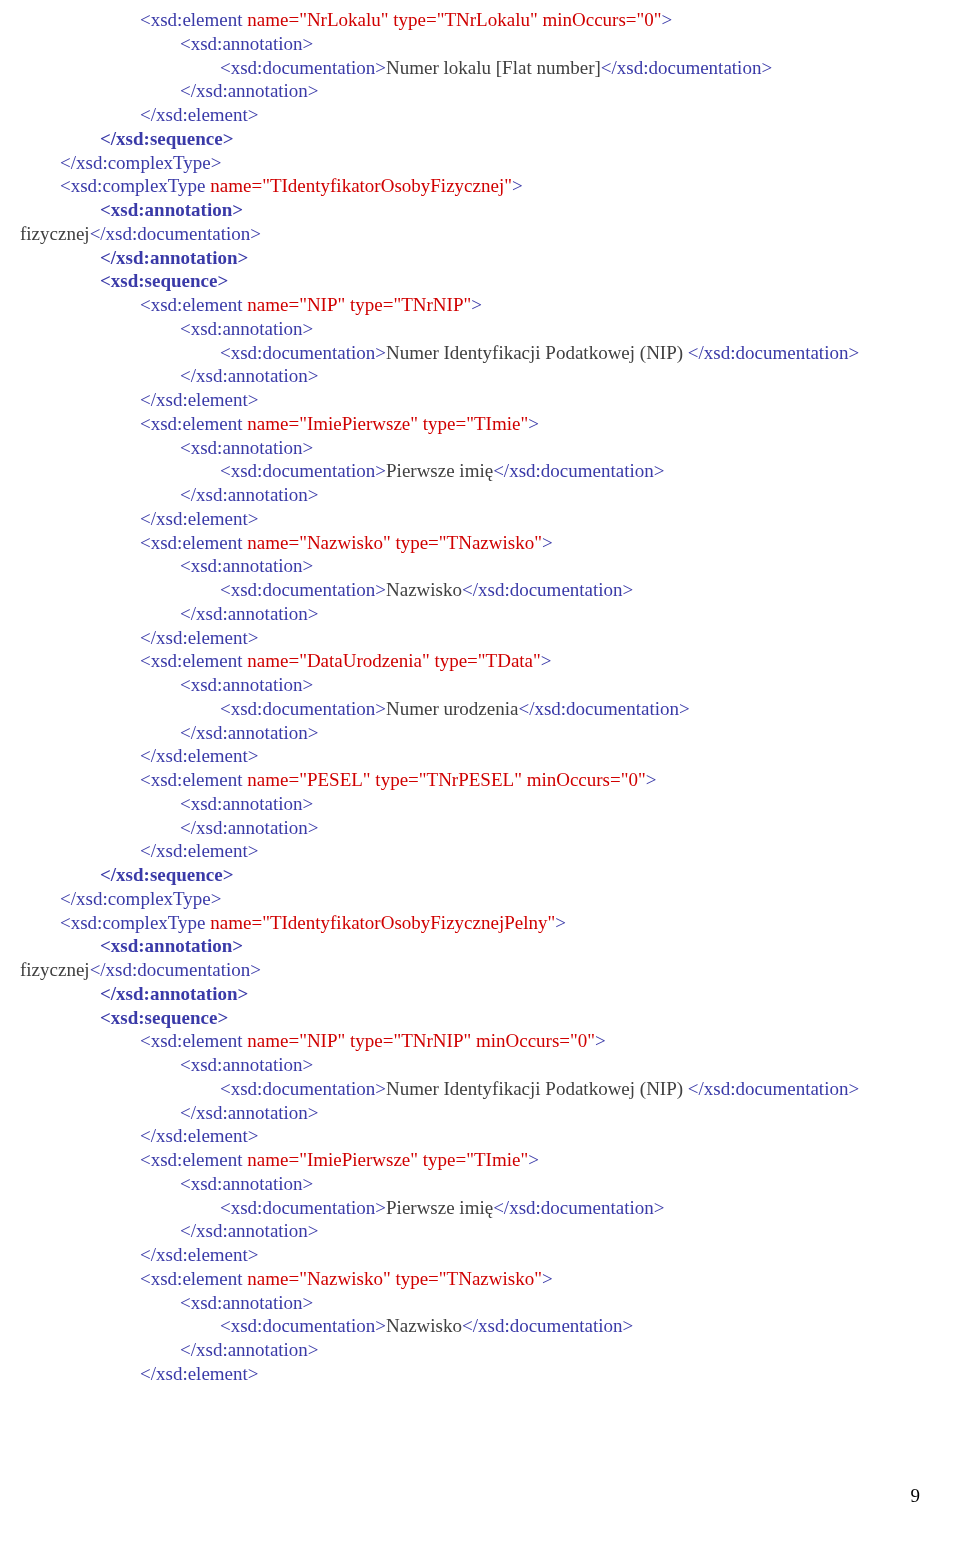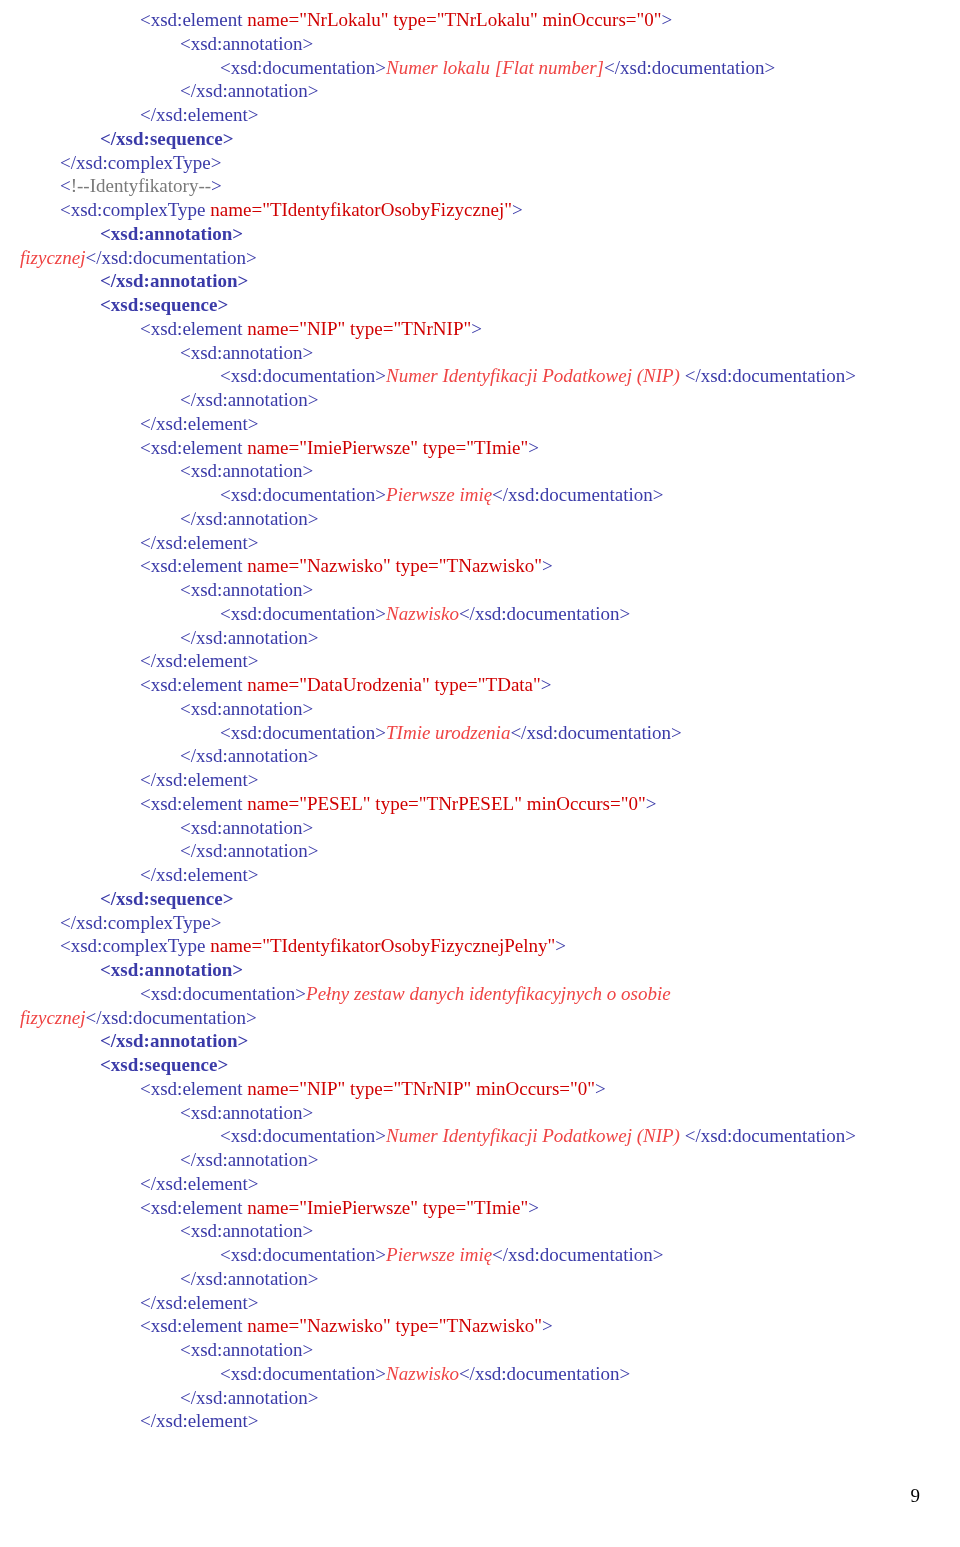--- a/index.html
+++ b/index.html
@@ -13,21 +13,21 @@
     width: 960px;
     box-sizing: border-box;
   }
   .page {
     position: relative;
     min-height: 1500px;
   }
   .line { white-space: pre; }
   .tag   { color: #3a3aa8; }   
   .attr  { color: #d00000; }   
-  .text  { color: #ef4444; font-style: italic; }   
+  .text  { color: #404040; }   
   .comm  { color: #7a7a7a; }   
   .i0 { padding-left: 0px; }
   .i1 { padding-left: 40px; }
   .i2 { padding-left: 80px; font-weight: bold; }
   .i3 { padding-left: 120px; }
   .i4 { padding-left: 160px; }
   .i5 { padding-left: 200px; }
   .pagenum {
     position: absolute;
     bottom: 0;
@@ -41,21 +41,20 @@
 
 <div class="page">
   <div id="code">
       <div class="line i3"><span class="tag">&lt;xsd:element </span><span class="attr">name="NrLokalu" type="TNrLokalu" minOccurs="0"</span><span class="tag">&gt;</span></div>
       <div class="line i4"><span class="tag">&lt;xsd:annotation&gt;</span></div>
       <div class="line i5"><span class="tag">&lt;xsd:documentation&gt;</span><span class="text">Numer lokalu [Flat number]</span><span class="tag">&lt;/xsd:documentation&gt;</span></div>
       <div class="line i4"><span class="tag">&lt;/xsd:annotation&gt;</span></div>
       <div class="line i3"><span class="tag">&lt;/xsd:element&gt;</span></div>
       <div class="line i2"><span class="tag">&lt;/xsd:sequence&gt;</span></div>
       <div class="line i1"><span class="tag">&lt;/xsd:complexType&gt;</span></div>
-      <div class="line i1"><span class="tag">&lt;</span><span class="comm">!--Identyfikatory--</span><span class="tag">&gt;</span></div>
       <div class="line i1"><span class="tag">&lt;xsd:complexType </span><span class="attr">name="TIdentyfikatorOsobyFizycznej"</span><span class="tag">&gt;</span></div>
       <div class="line i2"><span class="tag">&lt;xsd:annotation&gt;</span></div>
       <div class="line i0"><span class="text">fizycznej</span><span class="tag">&lt;/xsd:documentation&gt;</span></div>
       <div class="line i2"><span class="tag">&lt;/xsd:annotation&gt;</span></div>
       <div class="line i2"><span class="tag">&lt;xsd:sequence&gt;</span></div>
       <div class="line i3"><span class="tag">&lt;xsd:element </span><span class="attr">name="NIP" type="TNrNIP"</span><span class="tag">&gt;</span></div>
       <div class="line i4"><span class="tag">&lt;xsd:annotation&gt;</span></div>
       <div class="line i5"><span class="tag">&lt;xsd:documentation&gt;</span><span class="text">Numer Identyfikacji Podatkowej (NIP) </span><span class="tag">&lt;/xsd:documentation&gt;</span></div>
       <div class="line i4"><span class="tag">&lt;/xsd:annotation&gt;</span></div>
       <div class="line i3"><span class="tag">&lt;/xsd:element&gt;</span></div>
@@ -64,32 +63,31 @@
       <div class="line i5"><span class="tag">&lt;xsd:documentation&gt;</span><span class="text">Pierwsze imię</span><span class="tag">&lt;/xsd:documentation&gt;</span></div>
       <div class="line i4"><span class="tag">&lt;/xsd:annotation&gt;</span></div>
       <div class="line i3"><span class="tag">&lt;/xsd:element&gt;</span></div>
       <div class="line i3"><span class="tag">&lt;xsd:element </span><span class="attr">name="Nazwisko" type="TNazwisko"</span><span class="tag">&gt;</span></div>
       <div class="line i4"><span class="tag">&lt;xsd:annotation&gt;</span></div>
       <div class="line i5"><span class="tag">&lt;xsd:documentation&gt;</span><span class="text">Nazwisko</span><span class="tag">&lt;/xsd:documentation&gt;</span></div>
       <div class="line i4"><span class="tag">&lt;/xsd:annotation&gt;</span></div>
       <div class="line i3"><span class="tag">&lt;/xsd:element&gt;</span></div>
       <div class="line i3"><span class="tag">&lt;xsd:element </span><span class="attr">name="DataUrodzenia" type="TData"</span><span class="tag">&gt;</span></div>
       <div class="line i4"><span class="tag">&lt;xsd:annotation&gt;</span></div>
-      <div class="line i5"><span class="tag">&lt;xsd:documentation&gt;</span><span class="text">TImie urodzenia</span><span class="tag">&lt;/xsd:documentation&gt;</span></div>
+      <div class="line i5"><span class="tag">&lt;xsd:documentation&gt;</span><span class="text">Numer urodzenia</span><span class="tag">&lt;/xsd:documentation&gt;</span></div>
       <div class="line i4"><span class="tag">&lt;/xsd:annotation&gt;</span></div>
       <div class="line i3"><span class="tag">&lt;/xsd:element&gt;</span></div>
       <div class="line i3"><span class="tag">&lt;xsd:element </span><span class="attr">name="PESEL" type="TNrPESEL" minOccurs="0"</span><span class="tag">&gt;</span></div>
       <div class="line i4"><span class="tag">&lt;xsd:annotation&gt;</span></div>
       <div class="line i4"><span class="tag">&lt;/xsd:annotation&gt;</span></div>
       <div class="line i3"><span class="tag">&lt;/xsd:element&gt;</span></div>
       <div class="line i2"><span class="tag">&lt;/xsd:sequence&gt;</span></div>
       <div class="line i1"><span class="tag">&lt;/xsd:complexType&gt;</span></div>
       <div class="line i1"><span class="tag">&lt;xsd:complexType </span><span class="attr">name="TIdentyfikatorOsobyFizycznejPelny"</span><span class="tag">&gt;</span></div>
       <div class="line i2"><span class="tag">&lt;xsd:annotation&gt;</span></div>
-      <div class="line i3"><span class="tag">&lt;xsd:documentation&gt;</span><span class="text">Pełny zestaw danych identyfikacyjnych o osobie</span></div>
       <div class="line i0"><span class="text">fizycznej</span><span class="tag">&lt;/xsd:documentation&gt;</span></div>
       <div class="line i2"><span class="tag">&lt;/xsd:annotation&gt;</span></div>
       <div class="line i2"><span class="tag">&lt;xsd:sequence&gt;</span></div>
       <div class="line i3"><span class="tag">&lt;xsd:element </span><span class="attr">name="NIP" type="TNrNIP" minOccurs="0"</span><span class="tag">&gt;</span></div>
       <div class="line i4"><span class="tag">&lt;xsd:annotation&gt;</span></div>
       <div class="line i5"><span class="tag">&lt;xsd:documentation&gt;</span><span class="text">Numer Identyfikacji Podatkowej (NIP) </span><span class="tag">&lt;/xsd:documentation&gt;</span></div>
       <div class="line i4"><span class="tag">&lt;/xsd:annotation&gt;</span></div>
       <div class="line i3"><span class="tag">&lt;/xsd:element&gt;</span></div>
       <div class="line i3"><span class="tag">&lt;xsd:element </span><span class="attr">name="ImiePierwsze" type="TImie"</span><span class="tag">&gt;</span></div>
       <div class="line i4"><span class="tag">&lt;xsd:annotation&gt;</span></div>

